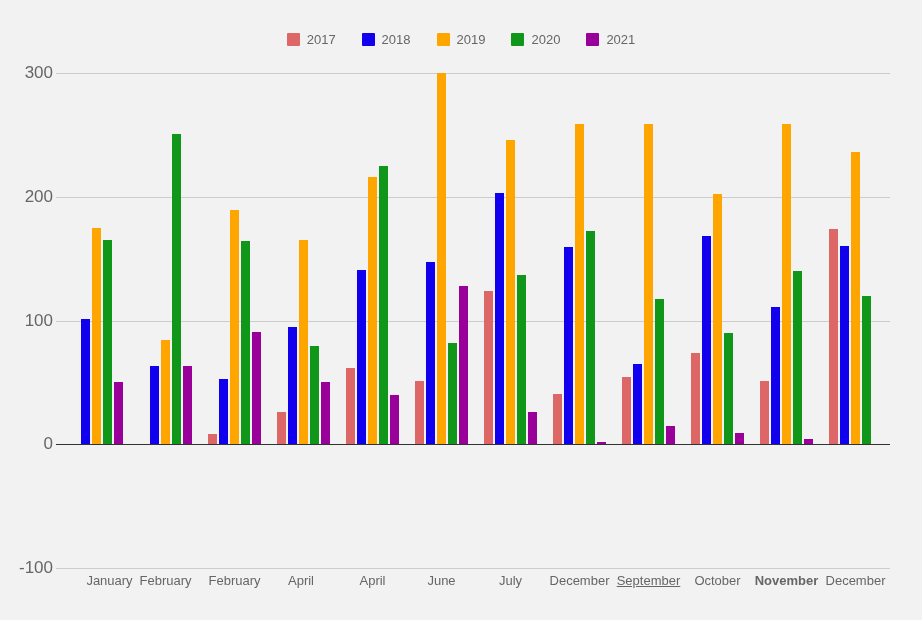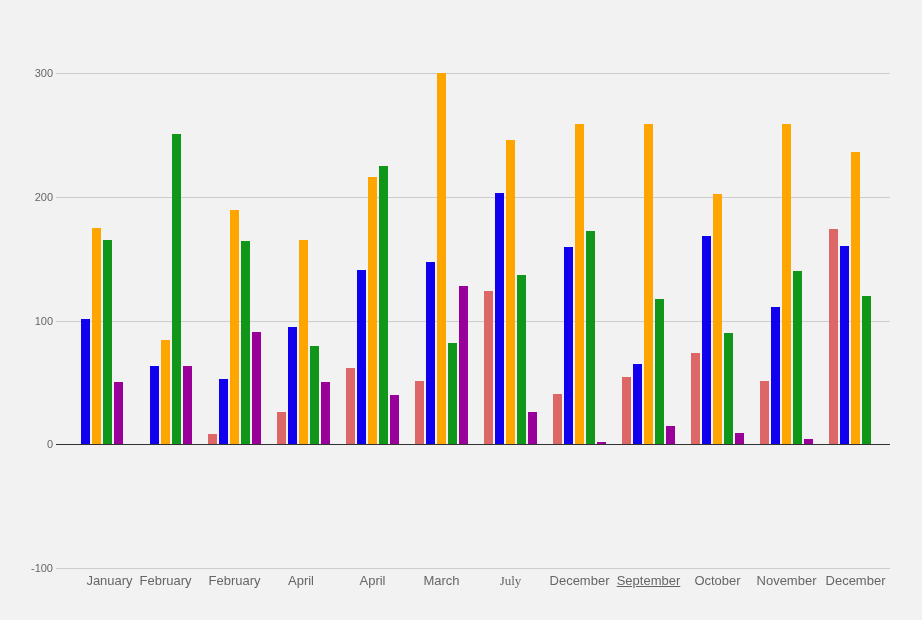--- a/index.html
+++ b/index.html
@@ -67,21 +67,21 @@
   }
   .gridline.zero {
     background: #333333;
   }
 
   .ytick {
     position: absolute;
     right: 100%;
     margin-right: 9px;
     transform: translateY(-50%);
-    font-size: 11px;
+    font-size: 17px;
     color: #666666;
     white-space: nowrap;
   }
 
   .tickstub {
     position: absolute;
     left: -6px;
     width: 6px;
     height: 1px;
     background: #cccccc;
@@ -121,20 +121,42 @@
     text-align: center;
     white-space: nowrap;
     transform: translateX(-50%);
   }
 </style>
 </head>
 <body>
 
 <div id="chart-root">
 
+  <div id="legend">
+      <div class="legend-entry">
+        <span class="legend-swatch" style="background: rgb(221, 102, 102);"></span>
+        <span class="legend-label">2017</span>
+      </div>
+      <div class="legend-entry">
+        <span class="legend-swatch" style="background: rgb(17, 0, 238);"></span>
+        <span class="legend-label">2018</span>
+      </div>
+      <div class="legend-entry">
+        <span class="legend-swatch" style="background: rgb(255, 165, 0);"></span>
+        <span class="legend-label">2019</span>
+      </div>
+      <div class="legend-entry">
+        <span class="legend-swatch" style="background: rgb(16, 150, 24);"></span>
+        <span class="legend-label">2020</span>
+      </div>
+      <div class="legend-entry">
+        <span class="legend-swatch" style="background: rgb(153, 0, 153);"></span>
+        <span class="legend-label">2021</span>
+      </div>
+    </div>
 
   <div id="plot">
     <div id="gridlines">
         <div class="gridline" style="top: 0px;"></div>
         <div class="tickstub" style="top: 0px; background: rgb(204, 204, 204);"></div>
         <div class="gridline" style="top: 123.75px;"></div>
         <div class="tickstub" style="top: 123.75px; background: rgb(204, 204, 204);"></div>
         <div class="gridline" style="top: 247.5px;"></div>
         <div class="tickstub" style="top: 247.5px; background: rgb(204, 204, 204);"></div>
         <div class="gridline zero" style="top: 371.25px;"></div>
@@ -233,22 +255,22 @@
         </div>
       </div>
   </div>
 
   <div id="xlabels">
       <div class="xlabel" style="left: 34.5px; margin-left: 13px;">January</div>
       <div class="xlabel" style="left: 103.5px;">February</div>
       <div class="xlabel" style="left: 172.5px;">February</div>
       <div class="xlabel" style="left: 239px;">April</div>
       <div class="xlabel" style="left: 310.5px;">April</div>
-      <div class="xlabel" style="left: 379.5px;">March</div>
-      <div class="xlabel" style="left: 448.5px; font-family: Liberation Serif, serif;">July</div>
+      <div class="xlabel" style="left: 379.5px;">June</div>
+      <div class="xlabel" style="left: 448.5px;">July</div>
       <div class="xlabel" style="left: 517.5px;">December</div>
       <div class="xlabel" style="left: 586.5px; text-decoration: underline;">September</div>
       <div class="xlabel" style="left: 655.5px;">October</div>
-      <div class="xlabel" style="left: 724.5px;">November</div>
+      <div class="xlabel" style="left: 724.5px; font-weight: bold;">November</div>
       <div class="xlabel" style="left: 793.5px;">December</div>
     </div>
 
 </div>
 
 </body></html>

